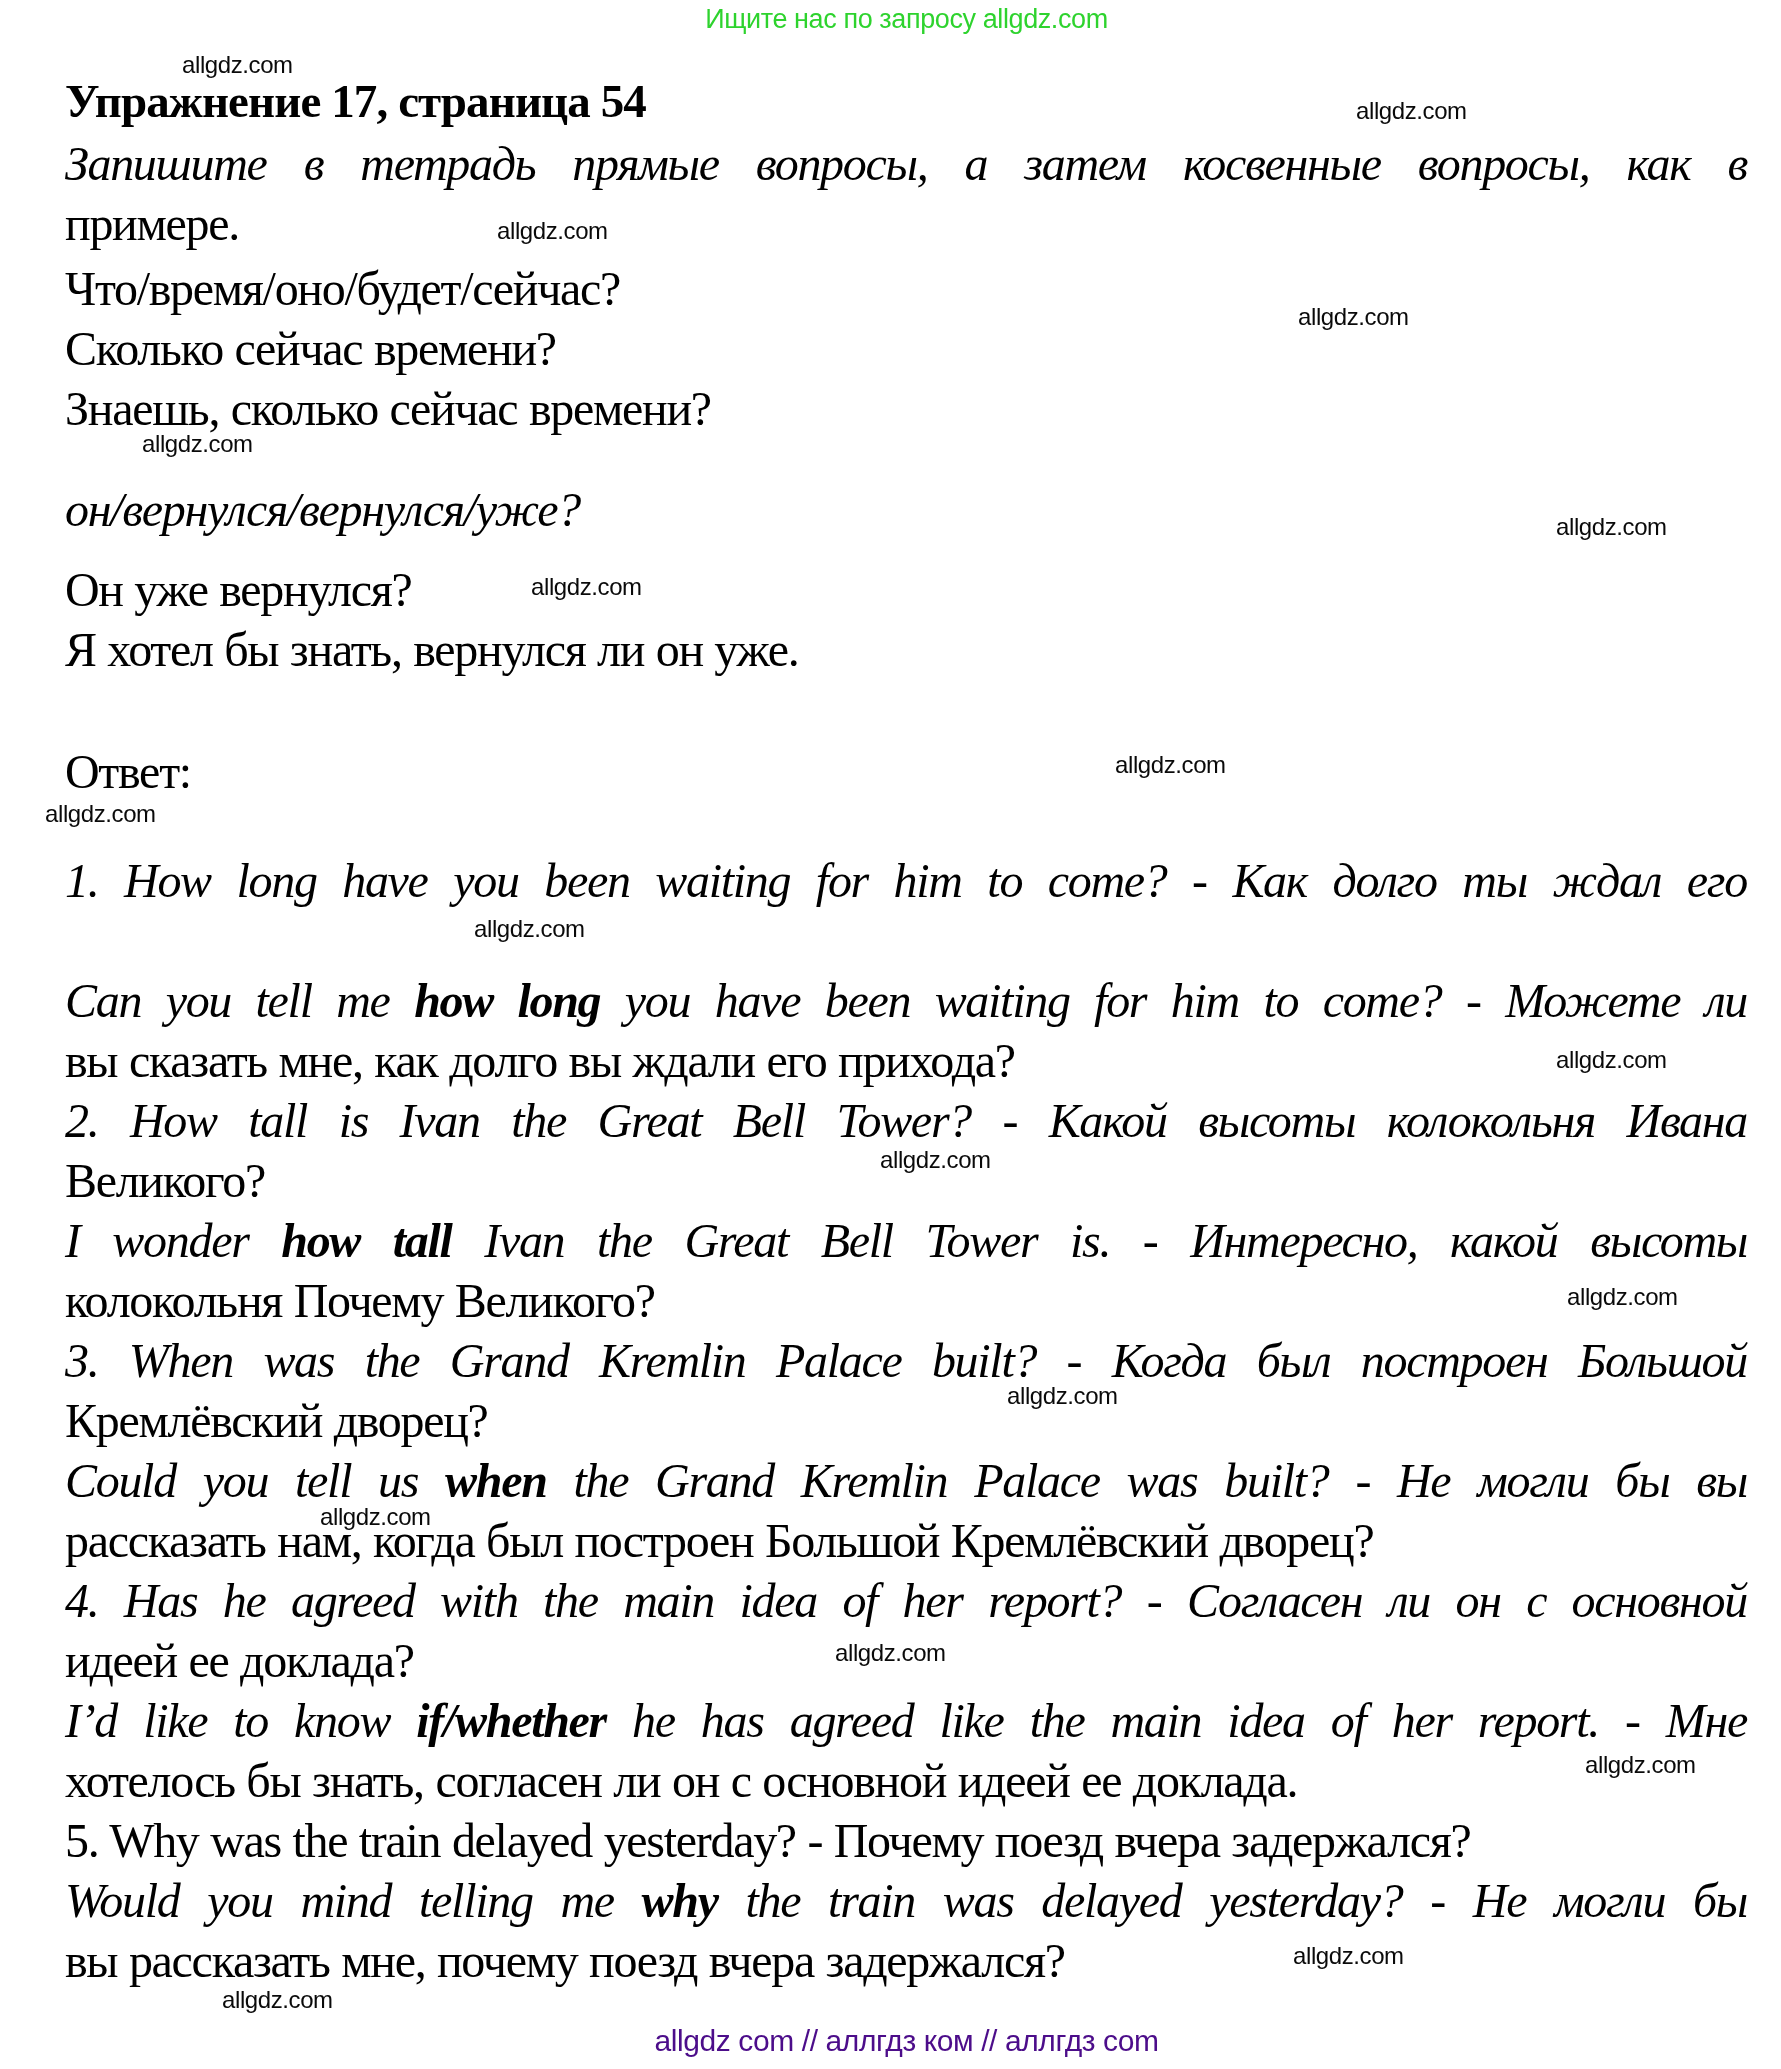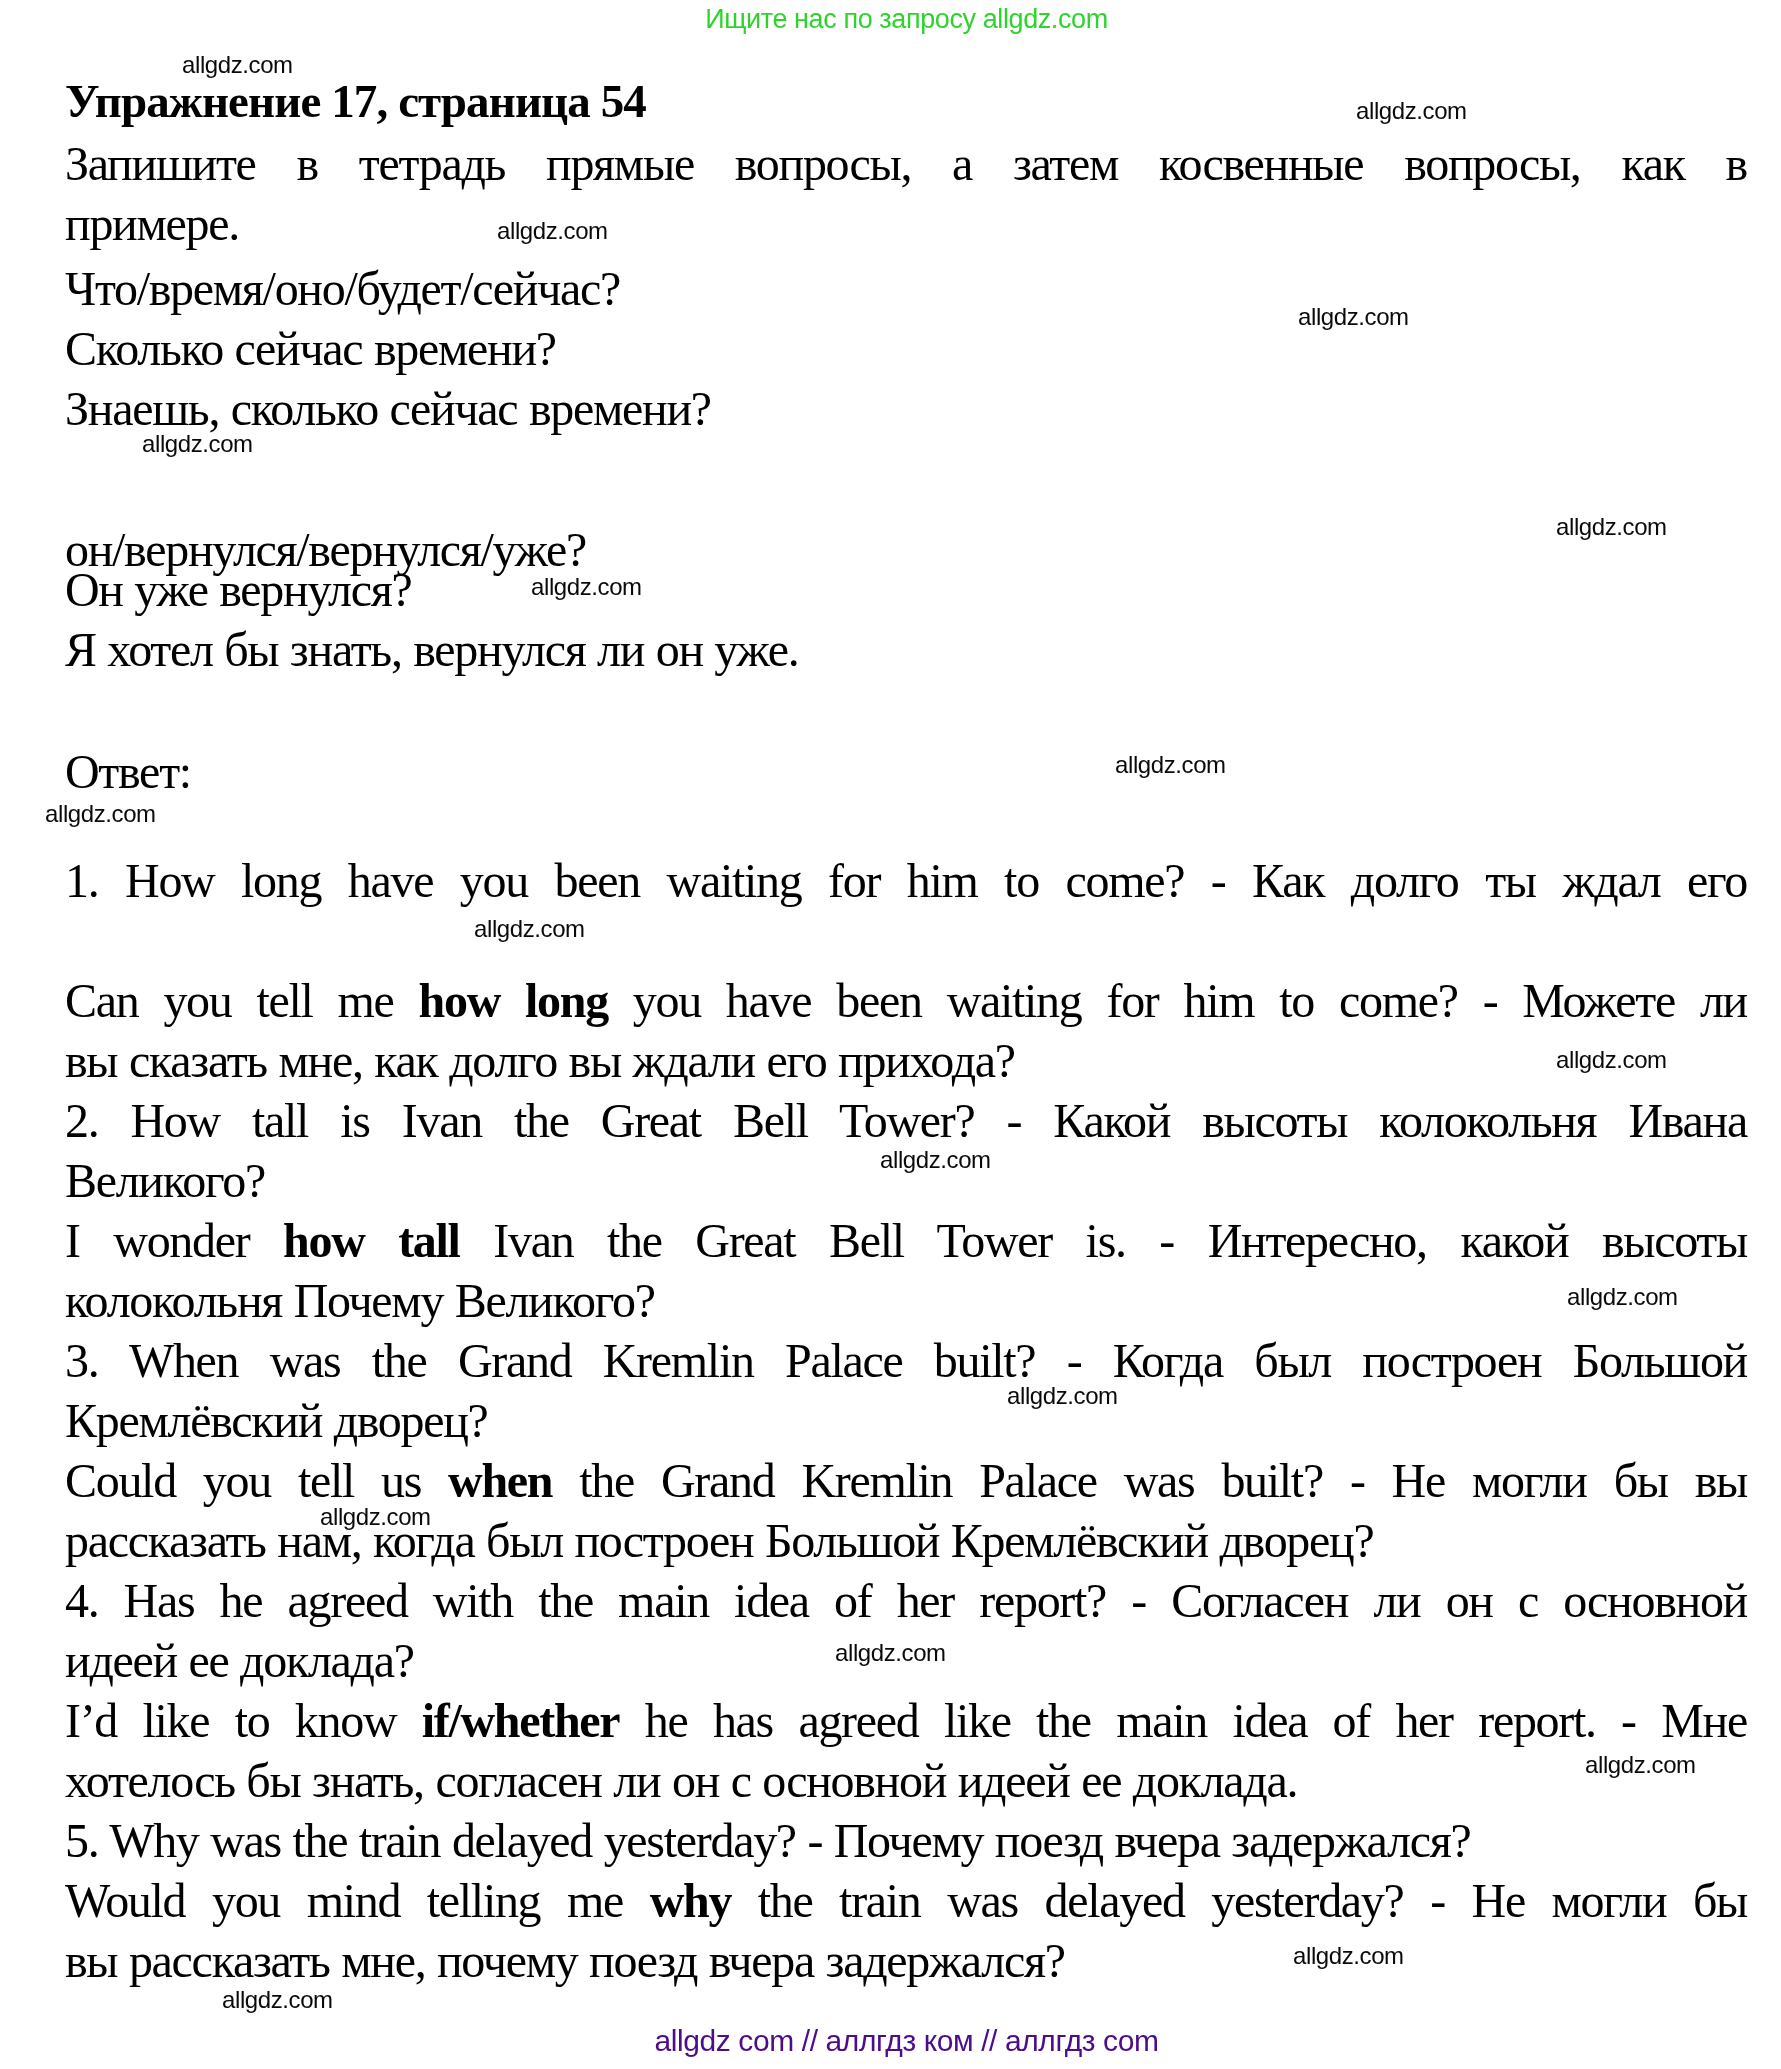--- a/index.html
+++ b/index.html
@@ -41,20 +41,21 @@
     font-family:"Liberation Serif","DejaVu Serif",serif;
     font-size:48px;
     line-height:60px;
     letter-spacing:-1.3px;
     word-spacing:0.9px;
   }
   .line{text-align:left;}
   .line.just{
     text-align:justify;
     text-align-last:justify;
+    font-style:italic;
   }
   .b{font-weight:bold;}
   .footer{
     position:absolute;
     top:2024px;left:0;width:100%;
     text-align:center;
     font:30px "Liberation Sans","DejaVu Sans",sans-serif;
     letter-spacing:-0.4px;
   }
 </style>
@@ -71,21 +72,21 @@
       </div>
       <div class="block" style="top: 259px;">
         <div class="line"><span>Что/время/оно/будет/сейчас?</span></div>
       </div>
       <div class="block" style="top: 319px;">
         <div class="line"><span>Сколько сейчас времени?</span></div>
       </div>
       <div class="block" style="top: 379px;">
         <div class="line"><span>Знаешь, сколько сейчас времени?</span></div>
       </div>
-      <div class="block" style="top: 520px;">
+      <div class="block" style="top: 480px; font-style: italic;">
         <div class="line"><span>он/вернулся/вернулся/уже?</span></div>
       </div>
       <div class="block" style="top: 560px;">
         <div class="line"><span>Он уже вернулся?</span></div>
       </div>
       <div class="block" style="top: 620px;">
         <div class="line"><span>Я хотел бы знать, вернулся ли он уже.</span></div>
       </div>
       <div class="block" style="top: 742px;">
         <div class="line"><span>Ответ:</span></div>

